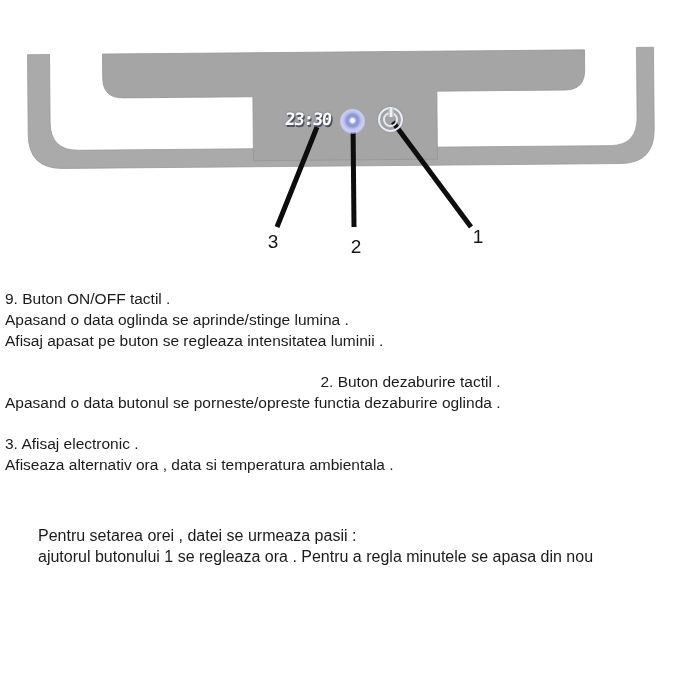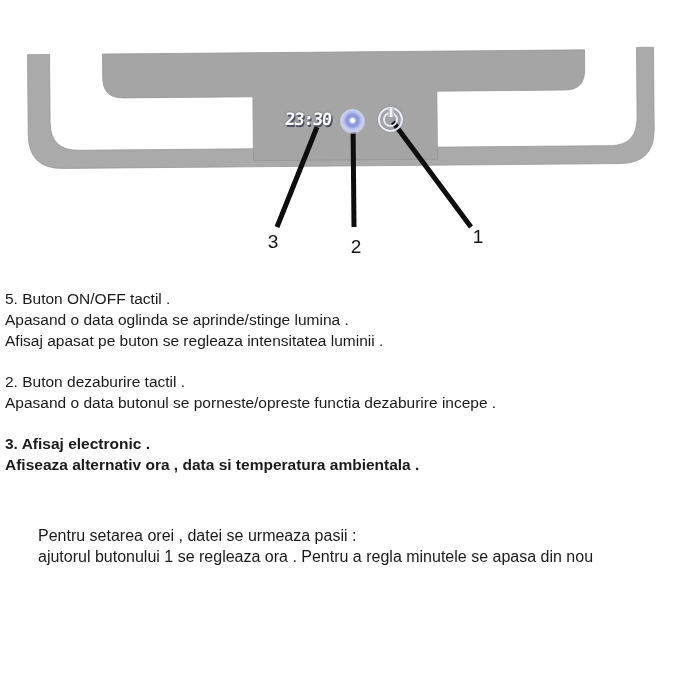--- a/index.html
+++ b/index.html
@@ -56,22 +56,22 @@
   .callout-num{
     position:absolute;width:22px;text-align:center;
     font-size:19px;color:#161616;
   }
   .num3{left:262px;top:231px;}
   .num2{left:345px;top:236px;}
   .num1{left:467px;top:226px;}
 
   .sec{position:absolute;left:5px;font-size:15.5px;line-height:21px;white-space:nowrap;}
   .sec1{top:288px;}
-  .sec2{top:371px;}
-  .sec3{top:433px;font-weight:bold;}
+  .sec2{top:371px;text-align:right;}
+  .sec3{top:433px;}
   .sec4{left:38px;top:526px;font-size:16px;line-height:20.5px;}
 </style>
 </head>
 <body>
 
 <div class="page">
 
   <div class="figure">
     <svg width="700" height="285" viewBox="0 0 700 285">
       <g transform="rotate(-0.5 340 108)">
@@ -96,28 +96,28 @@
       <span class="inner-ring"></span>
       <span class="power-bar"></span>
     </div>
 
     <div class="callout-num num3">3</div>
     <div class="callout-num num2">2</div>
     <div class="callout-num num1">1</div>
   </div>
 
   <div class="sec sec1">
-    <div>5. Buton ON/OFF tactil .</div>
+    <div>9. Buton ON/OFF tactil .</div>
     <div>Apasand o data oglinda se aprinde/stinge lumina .</div>
     <div>Afisaj apasat pe buton se regleaza intensitatea luminii .</div>
   </div>
 
   <div class="sec sec2">
     <div>2. Buton dezaburire tactil .</div>
-    <div>Apasand o data butonul se porneste/opreste functia dezaburire incepe .</div>
+    <div>Apasand o data butonul se porneste/opreste functia dezaburire oglinda .</div>
   </div>
 
   <div class="sec sec3">
     <div>3. Afisaj electronic .</div>
     <div>Afiseaza alternativ ora , data si temperatura ambientala .</div>
   </div>
 
   <div class="sec sec4">
     <div>Pentru setarea orei , datei se urmeaza pasii :</div>
     <div>ajutorul butonului 1 se regleaza ora . Pentru a regla minutele se apasa din nou</div>

